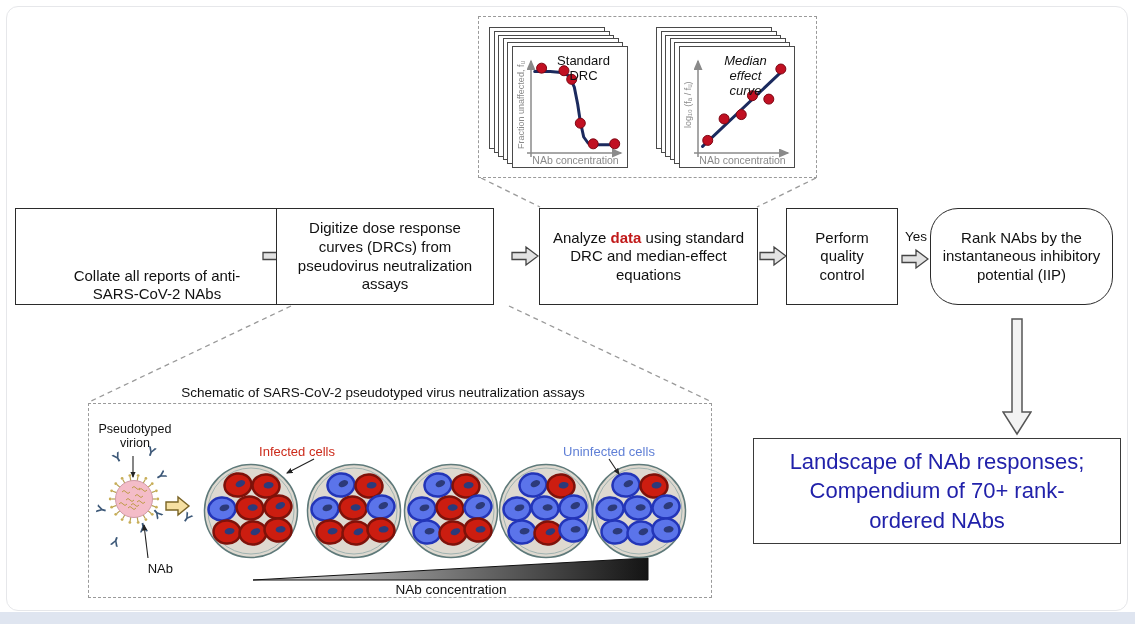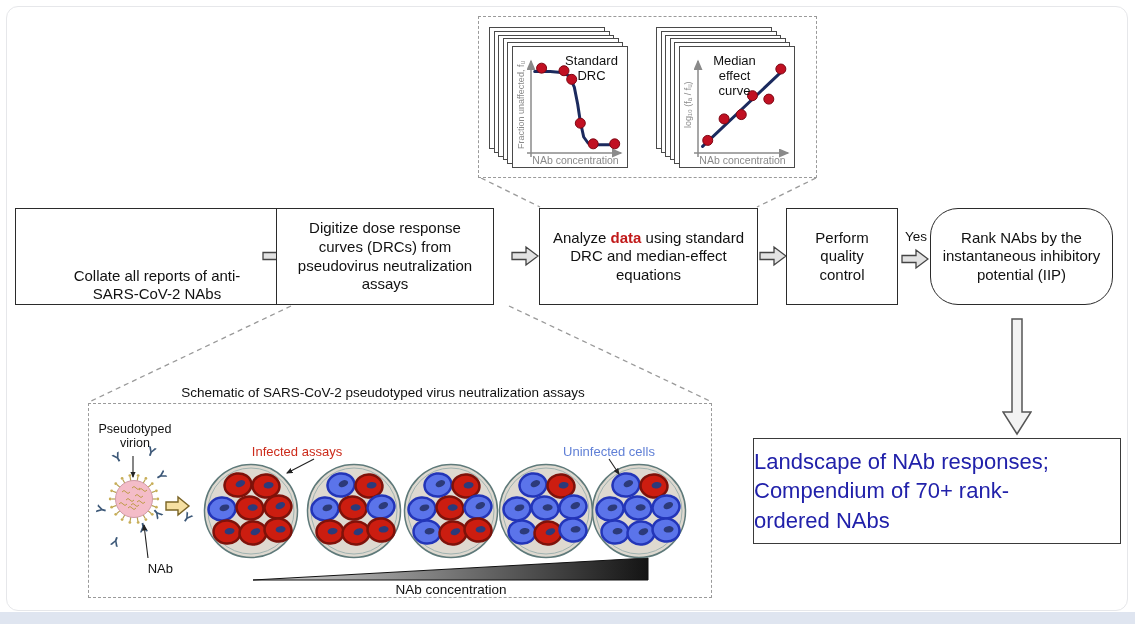--- a/index.html
+++ b/index.html
@@ -34,22 +34,22 @@
   #stack-left{left:489px;top:27px;z-index:3;}
   #stack-right{left:656px;top:27px;z-index:3;}
   .page{position:absolute;width:116px;height:122px;background:#fff;border:1.5px solid #4a4a4a;
         box-sizing:border-box;}
   .front{z-index:2;}
   .mini-plot{position:absolute;left:0;top:0;}
   .ylab{position:absolute;left:3px;top:6px;height:104px;writing-mode:vertical-rl;
         transform:rotate(180deg);text-align:center;font-size:9px;color:#8a8a8a;white-space:nowrap;}
   .xlab{position:absolute;left:12px;right:0;bottom:1px;text-align:center;font-size:10.5px;color:#8a8a8a;}
   .mini-title{position:absolute;font-size:13px;color:#111;line-height:1.15;text-align:center;}
-  #title-drc{right:2px;top:7px;width:66px;margin-left:19px;}
-  #title-med{left:26px;top:7px;width:58px;}
+  #title-drc{right:10px;top:7px;width:66px;margin-left:19px;}
+  #title-med{left:37px;top:7px;width:58px;font-style:italic;}
 
   
   .schem-title{position:absolute;left:71px;top:385px;width:624px;text-align:center;
         font-size:13.5px;z-index:2;}
   .schem{position:absolute;left:88px;top:403px;width:624px;height:195px;
         border:1.5px dashed #9a9a9a;box-sizing:border-box;z-index:2;background:#fff;}
   .schem-overlay{position:absolute;left:0;top:0;width:624px;height:195px;z-index:3;}
   .virion-label{position:absolute;left:0px;top:18px;width:92px;text-align:center;
         font-size:12.5px;line-height:1.15;}
   .nab-label{position:absolute;left:36px;top:157px;width:48px;text-align:right;font-size:13px;}
@@ -57,21 +57,21 @@
         font-size:13px;color:#cc2a1a;}
   .uninfected-label{position:absolute;left:455px;top:40px;width:130px;text-align:center;
         font-size:13px;color:#5f7fd6;}
   .wedge-label{position:absolute;left:164px;top:178px;width:396px;text-align:center;font-size:13.5px;}
   .ab{position:absolute;font-size:13px;font-weight:bold;color:#3c5878;z-index:2;}
 
   
   .down-arrow{position:absolute;left:1002px;top:318px;z-index:2;}
   .result{position:absolute;left:753px;top:438px;width:368px;height:106px;background:#fff;
         border:1.6px solid #3a3a3a;box-sizing:border-box;display:flex;flex-direction:column;
-        justify-content:center;text-align:left;color:#2121aa;font-size:22px;line-height:1.32;z-index:2;}
+        justify-content:center;text-align:center;color:#2121aa;font-size:22px;line-height:1.32;z-index:2;}
 </style>
 </head>
 <body>
 
 <div class="stage">
 
   <svg class="overlay">
     <line x1="481" y1="178" x2="540" y2="207" stroke="#9a9a9a" stroke-width="1.3" stroke-dasharray="5,4"></line>
     <line x1="816" y1="178" x2="757" y2="207" stroke="#9a9a9a" stroke-width="1.3" stroke-dasharray="5,4"></line>
     <line x1="291" y1="306" x2="89" y2="402" stroke="#9a9a9a" stroke-width="1.3" stroke-dasharray="5,4"></line>
@@ -168,21 +168,21 @@
     <polygon points="1,7.5 15,7.5 15,2 27,11 15,20 15,14.5 1,14.5" fill="#e2e2e2" stroke="#444" stroke-width="1.3"></polygon>
   </svg>
   <div class="fbox" id="box5">
     <span class="inner">Rank NAbs by the instantaneous inhibitory potential (IIP)</span>
   </div>
 
   <div class="schem-title">Schematic of SARS-CoV-2 pseudotyped virus neutralization assays</div>
   <div class="schem" id="schem">
     <div class="virion-label">Pseudotyped virion</div>
     <div class="nab-label">NAb</div>
-    <div class="infected-label">Infected assays</div>
+    <div class="infected-label">Infected cells</div>
     <div class="uninfected-label">Uninfected cells</div>
 
     <svg style="position:absolute;left:12px;top:64px" width="66" height="64" viewBox="0 0 66 64">
       <g id="virion-spikes">
           <line x1="51.5" y1="31" x2="55.5" y2="31" stroke="#b8a050" stroke-width="1.2"></line>
           <circle cx="56.8" cy="31" r="1.4" fill="#c8ae58"></circle>
           <line x1="50.384313484539305" y1="37.32737265152487" x2="54.14308396768294" y2="38.695453224827546" stroke="#b8a050" stroke-width="1.2"></line>
           <circle cx="55.36468437470462" cy="39.140079411150914" r="1.4" fill="#c8ae58"></circle>
           <line x1="47.17182219770109" y1="42.891570779200975" x2="50.235999970177005" y2="45.462721217947134" stroke="#b8a050" stroke-width="1.2"></line>
           <circle cx="51.23185774623168" cy="46.298345110539636" r="1.4" fill="#c8ae58"></circle>

